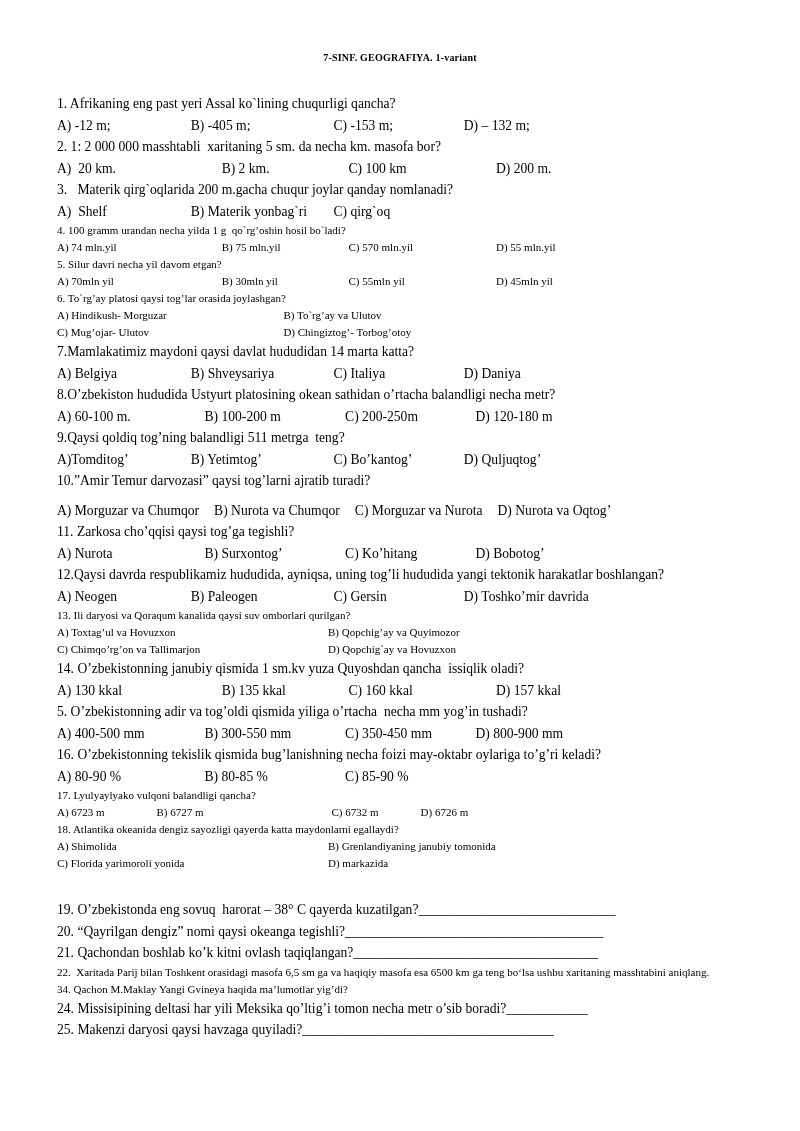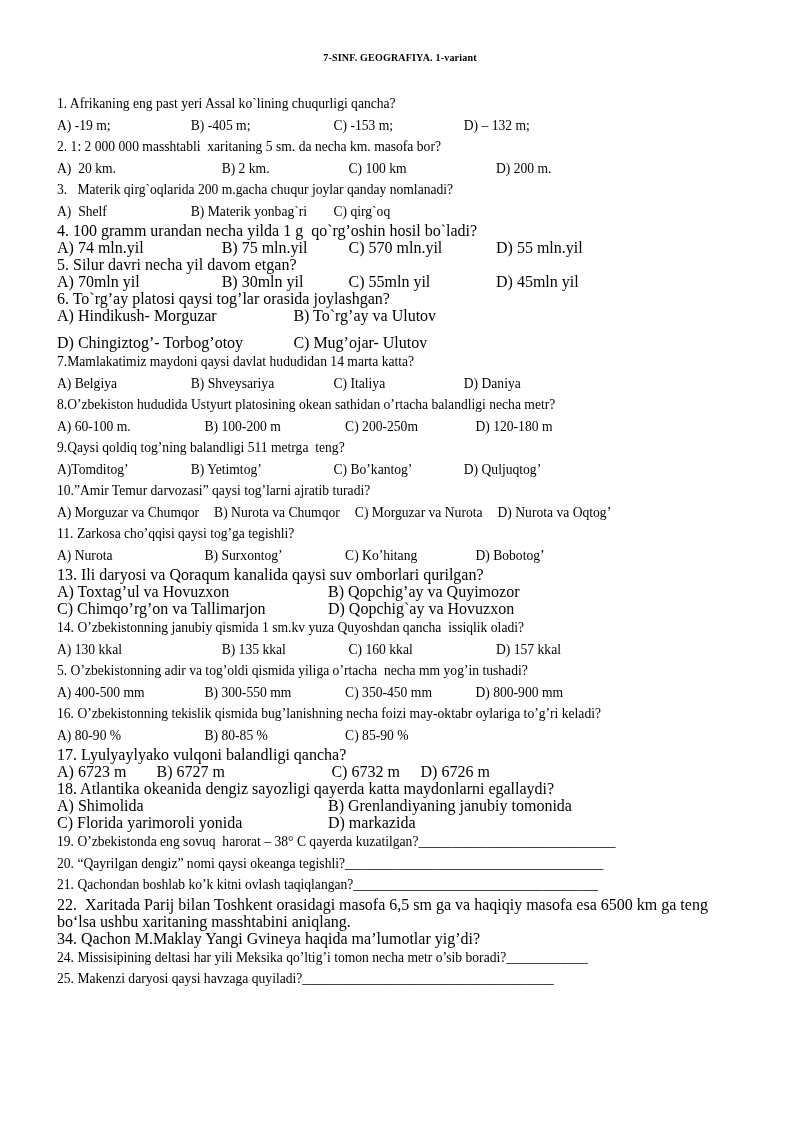--- a/index.html
+++ b/index.html
@@ -9,45 +9,45 @@
     font-family:"Liberation Serif", serif;
     overflow:hidden;
   }
   .sheet { padding:52px 57px 0 57px; box-sizing:border-box; width:800px; }
   .title {
     font-size:10px; font-weight:bold; text-align:center;
     margin:0 0 30px 0; letter-spacing:0.2px;
   }
   .q { margin:0; }
   .q.normal { font-size:13.6px; line-height:21.5px; }
-  .q.small  { font-size:16px;   line-height:17px;   }
-  .gap-before { }
+  .q.small  { font-size:11px;   line-height:17px;   }
+  .gap-before { margin-top:27px; }
   .q-text { white-space:pre-wrap; }
   .q-text.justify { text-align:justify; }
   .opts { width:100%; }
   .opts span { white-space:pre; display:block; overflow:visible; }
   .opts.c4  { display:grid; grid-template-columns:19.5% 20.8% 19% auto; }
   .opts.c4b { display:grid; grid-template-columns:21.5% 20.5% 19% auto; }
   .opts.c4c { display:grid; grid-template-columns:24% 18.5% 21.5% auto; }
   .opts.c4d { display:grid; grid-template-columns:14.5% 25.5% 13% auto; }
-  .opts.c2a { display:grid; grid-template-columns:33% auto;gap:10px; }
+  .opts.c2a { display:grid; grid-template-columns:33% auto; }
   .opts.c2b { display:grid; grid-template-columns:39.5% auto; }
-  .opts.inline { display:flex; }
+  .opts.inline { display:flex;margin-top:8px; }
   .opts.inline span { margin-right:15px; }
 </style>
 </head>
 <body>
 
 <div class="sheet">
   <h1 class="title">7-SINF. GEOGRAFIYA. 1-variant</h1>
   <div id="questions">
       <div class="q normal">
     <div class="q-text">1. Afrikaning eng past yeri Assal ko`lining chuqurligi qancha?</div>
     <div class="opts c4">
-          <span>A) -19 m;</span>
+          <span>A) -12 m;</span>
           <span>B) -405 m;</span>
           <span>C) -153 m;</span>
           <span>D) – 132 m;</span>
         </div>
   </div>
       <div class="q normal">
     <div class="q-text">2. 1: 2 000 000 masshtabli  xaritaning 5 sm. da necha km. masofa bor?</div>
     <div class="opts c4c">
           <span>A)  20 km.</span>
           <span>B) 2 km.</span>
@@ -79,22 +79,22 @@
           <span>B) 30mln yil</span>
           <span>C) 55mln yil</span>
           <span>D) 45mln yil</span>
         </div>
   </div>
       <div class="q small">
     <div class="q-text">6. To`rg’ay platosi qaysi tog’lar orasida joylashgan?</div>
     <div class="opts c2a">
           <span>A) Hindikush- Morguzar</span>
           <span>B) To`rg’ay va Ulutov</span>
+          <span>C) Mug’ojar- Ulutov</span>
           <span>D) Chingiztog’- Torbog’otoy</span>
-          <span>C) Mug’ojar- Ulutov</span>
         </div>
   </div>
       <div class="q normal">
     <div class="q-text">7.Mamlakatimiz maydoni qaysi davlat hududidan 14 marta katta?</div>
     <div class="opts c4">
           <span>A) Belgiya</span>
           <span>B) Shveysariya</span>
           <span>C) Italiya</span>
           <span>D) Daniya</span>
         </div>
@@ -128,20 +128,29 @@
   </div>
       <div class="q normal">
     <div class="q-text">11. Zarkosa cho’qqisi qaysi tog’ga tegishli?</div>
     <div class="opts c4b">
           <span>A) Nurota</span>
           <span>B) Surxontog’</span>
           <span>C) Ko’hitang</span>
           <span>D) Bobotog’</span>
         </div>
   </div>
+      <div class="q normal">
+    <div class="q-text justify">12.Qaysi davrda respublikamiz hududida, ayniqsa, uning tog’li hududida yangi tektonik harakatlar boshlangan?</div>
+    <div class="opts c4">
+          <span>A) Neogen</span>
+          <span>B) Paleogen</span>
+          <span>C) Gersin</span>
+          <span>D) Toshko’mir davrida</span>
+        </div>
+  </div>
       <div class="q small">
     <div class="q-text">13. Ili daryosi va Qoraqum kanalida qaysi suv omborlari qurilgan?</div>
     <div class="opts c2b">
           <span>A) Toxtag’ul va Hovuzxon</span>
           <span>B) Qopchig’ay va Quyimozor</span>
           <span>C) Chimqo’rg’on va Tallimarjon</span>
           <span>D) Qopchig`ay va Hovuzxon</span>
         </div>
   </div>
       <div class="q normal">

